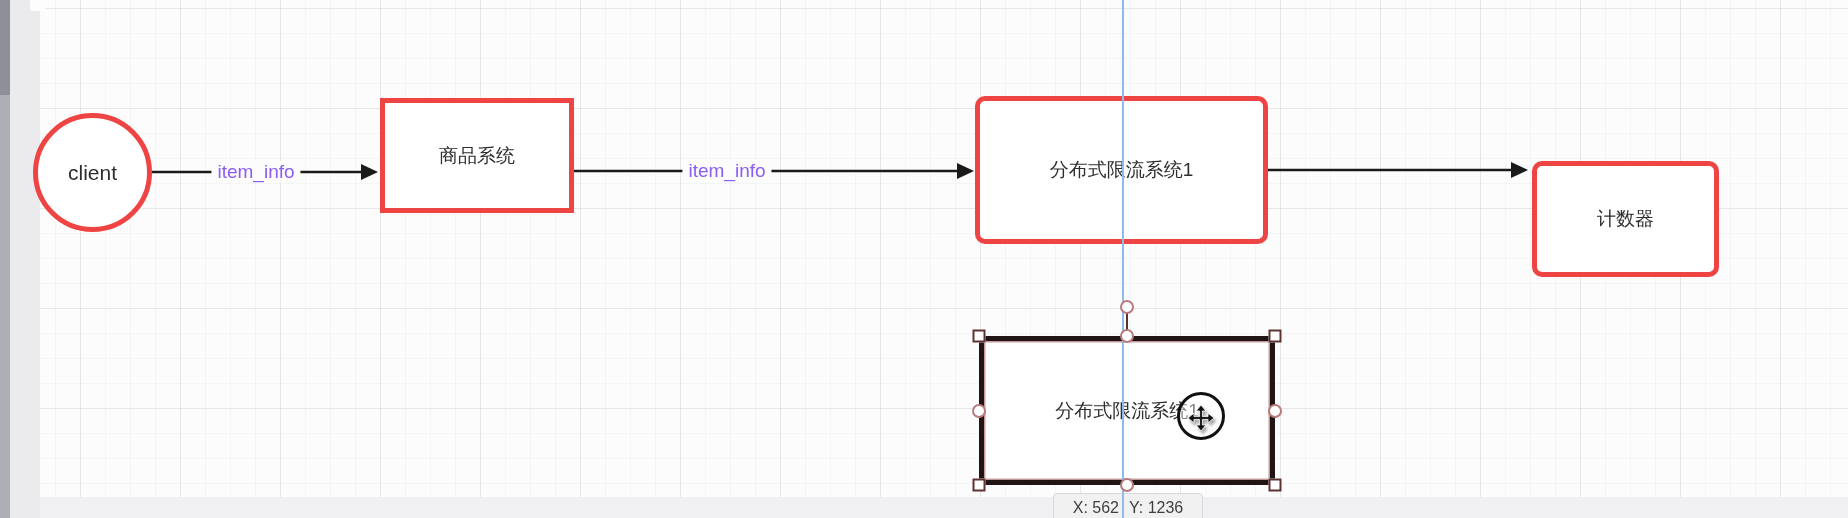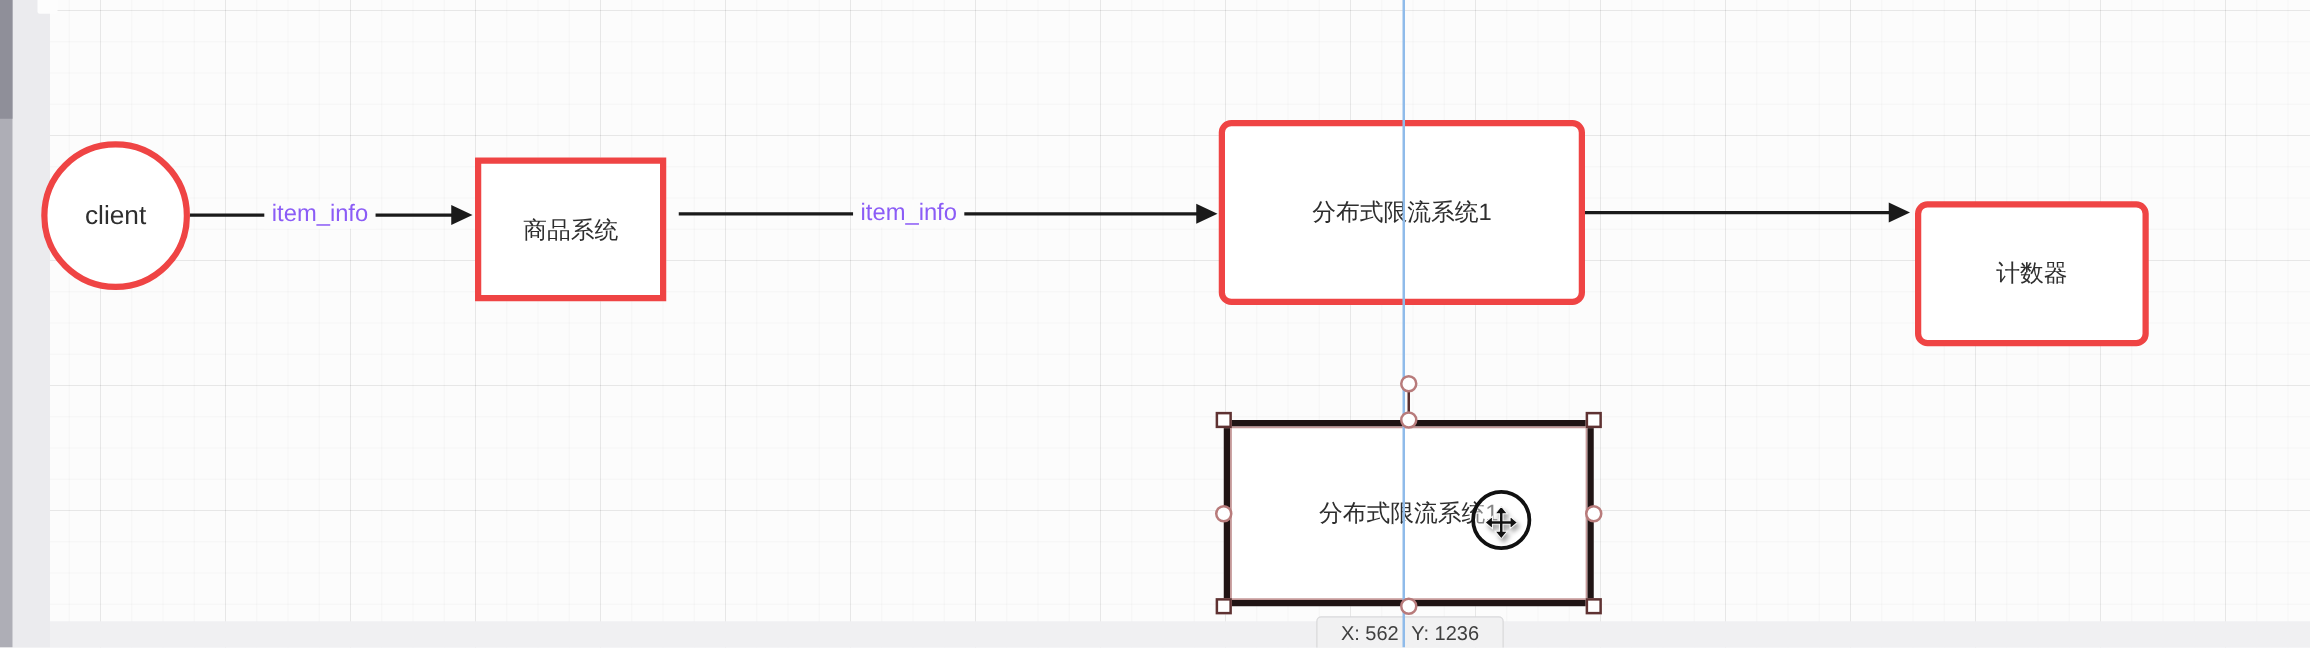--- a/index.html
+++ b/index.html
@@ -32,21 +32,21 @@
   .corner-chip { position:absolute; left:30px; top:0; width:16px; height:11px;
     background:#fdfdfd; z-index:8; border-radius:0 0 2px 2px; }
 
   
   .node { position:absolute; background:#ffffff; border:5px solid #ef4444;
     display:flex; align-items:center; justify-content:center;
     color:#2e2e2e; z-index:12; }
   .node-circle { border-radius:50%; }
   .node-rounded { border-radius:10px; }
   .n-client   { left:33px;  top:113px; width:119px; height:119px; font-size:21px; }
-  .n-product  { left:380px; top:126px; width:153px; height:115px; font-size:19px; }
+  .n-product  { left:380px; top:98px; width:194px; height:115px; font-size:19px; }
   .n-ratelimit{ left:975px; top:96px;  width:293px; height:148px; font-size:19px; }
   .n-counter  { left:1532px;top:113px; width:187px; height:116px; font-size:19px;margin-top:48px; }
   .n-selected { left:979px; top:336px; width:296px; height:149px; font-size:19px;
     border-color:#201414; box-shadow:inset 0 0 0 1.5px rgba(150,70,70,.55); }
 
   
   svg.edges { position:absolute; left:0; top:0; z-index:11; pointer-events:none; }
   .edge-label { position:absolute; transform:translate(-50%,-50%);
     background:#fcfcfc; padding:0 6px; font-size:19px; color:#8b5cf6;
     z-index:13; white-space:nowrap; }

